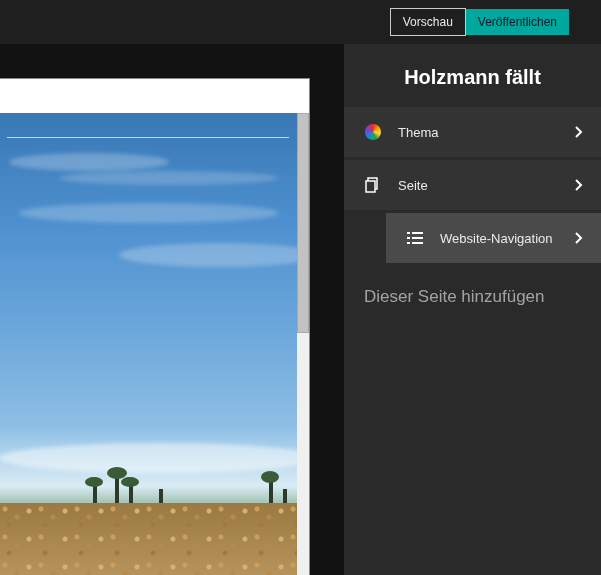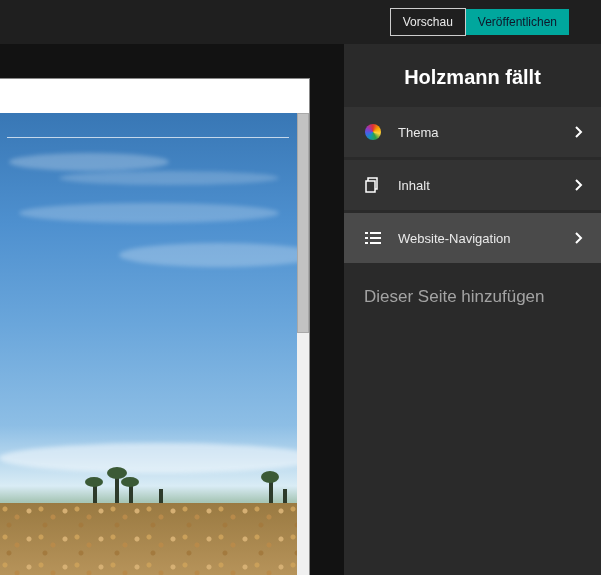--- a/index.html
+++ b/index.html
@@ -42,21 +42,21 @@
     background-size: 36px 28px, 36px 28px, 36px 28px, 36px 28px, auto;
   }
   .scrollbar-track { position: absolute; right: 0; top: 34px; bottom: 0; width: 12px; background: #f0f0f0; }
   .scrollbar-thumb { position: absolute; right: 0; top: 34px; width: 12px; height: 220px; background: #c2c2c2; border: 1px solid #a8a8a8; }
   .side-col { flex: 1; height: 100%; background: #2a2a2a; display: flex; flex-direction: column; }
   .site-head { text-align: center; padding: 22px 10px 18px; background: #2a2a2a; }
   .site-kicker { font-size: 10px; letter-spacing: 1px; color: #9c9c9c; margin-bottom: 6px; }
   .site-title { font-size: 20px; font-weight: 700; color: #fff; }
   .menu { display: flex; flex-direction: column; }
   .menu-item { display: flex; align-items: center; padding: 16px 20px; background: #333333; margin-top: 3px; color: #eaeaea; font-size: 13px; cursor: pointer; position: relative; }
-  .menu-item.active { background: #4a4a4a; }
+  .menu-item.active { background: #4a4a4a; margin-left: 42px; }
   .menu-item:first-child { margin-top: 0; }
   .menu-icon { width: 18px; height: 18px; margin-right: 16px; display: flex; align-items: center; justify-content: center; flex-shrink: 0; }
   .chev { position: absolute; right: 18px; top: 50%; transform: translateY(-50%); color: #eaeaea; font-size: 16px; }
   .add-link { padding: 24px 20px; color: #a3a3a3; font-size: 17px; cursor: pointer; }
   .wheel { width: 16px; height: 16px; border-radius: 50%; background: conic-gradient(#e03131, #f59f00, #ffd43b, #2f9e44, #1098ad, #4263eb, #9c36b5, #e03131); }
   svg { display: block; }
 </style>
 </head>
 <body>
 
@@ -116,21 +116,21 @@
         </span>
       </div>
 
       <div class="menu-item">
         <span class="menu-icon">
           <svg width="16" height="16" viewBox="0 0 16 16">
               <rect x="3" y="1" width="9" height="11" fill="none" stroke="#fff" stroke-width="1.5"></rect>
               <rect x="1" y="4" width="9" height="11" fill="#333" stroke="#fff" stroke-width="1.5"></rect>
             </svg>
         </span>
-        <span>Inhalt</span>
+        <span>Seite</span>
         <span class="chev">
           <svg width="8" height="12" viewBox="0 0 8 12">
               <path d="M1 1l5 5-5 5" stroke="#fff" stroke-width="2" fill="none"></path>
             </svg>
         </span>
       </div>
 
       <div class="menu-item active">
         <span class="menu-icon">
           <svg width="16" height="14" viewBox="0 0 16 14">

